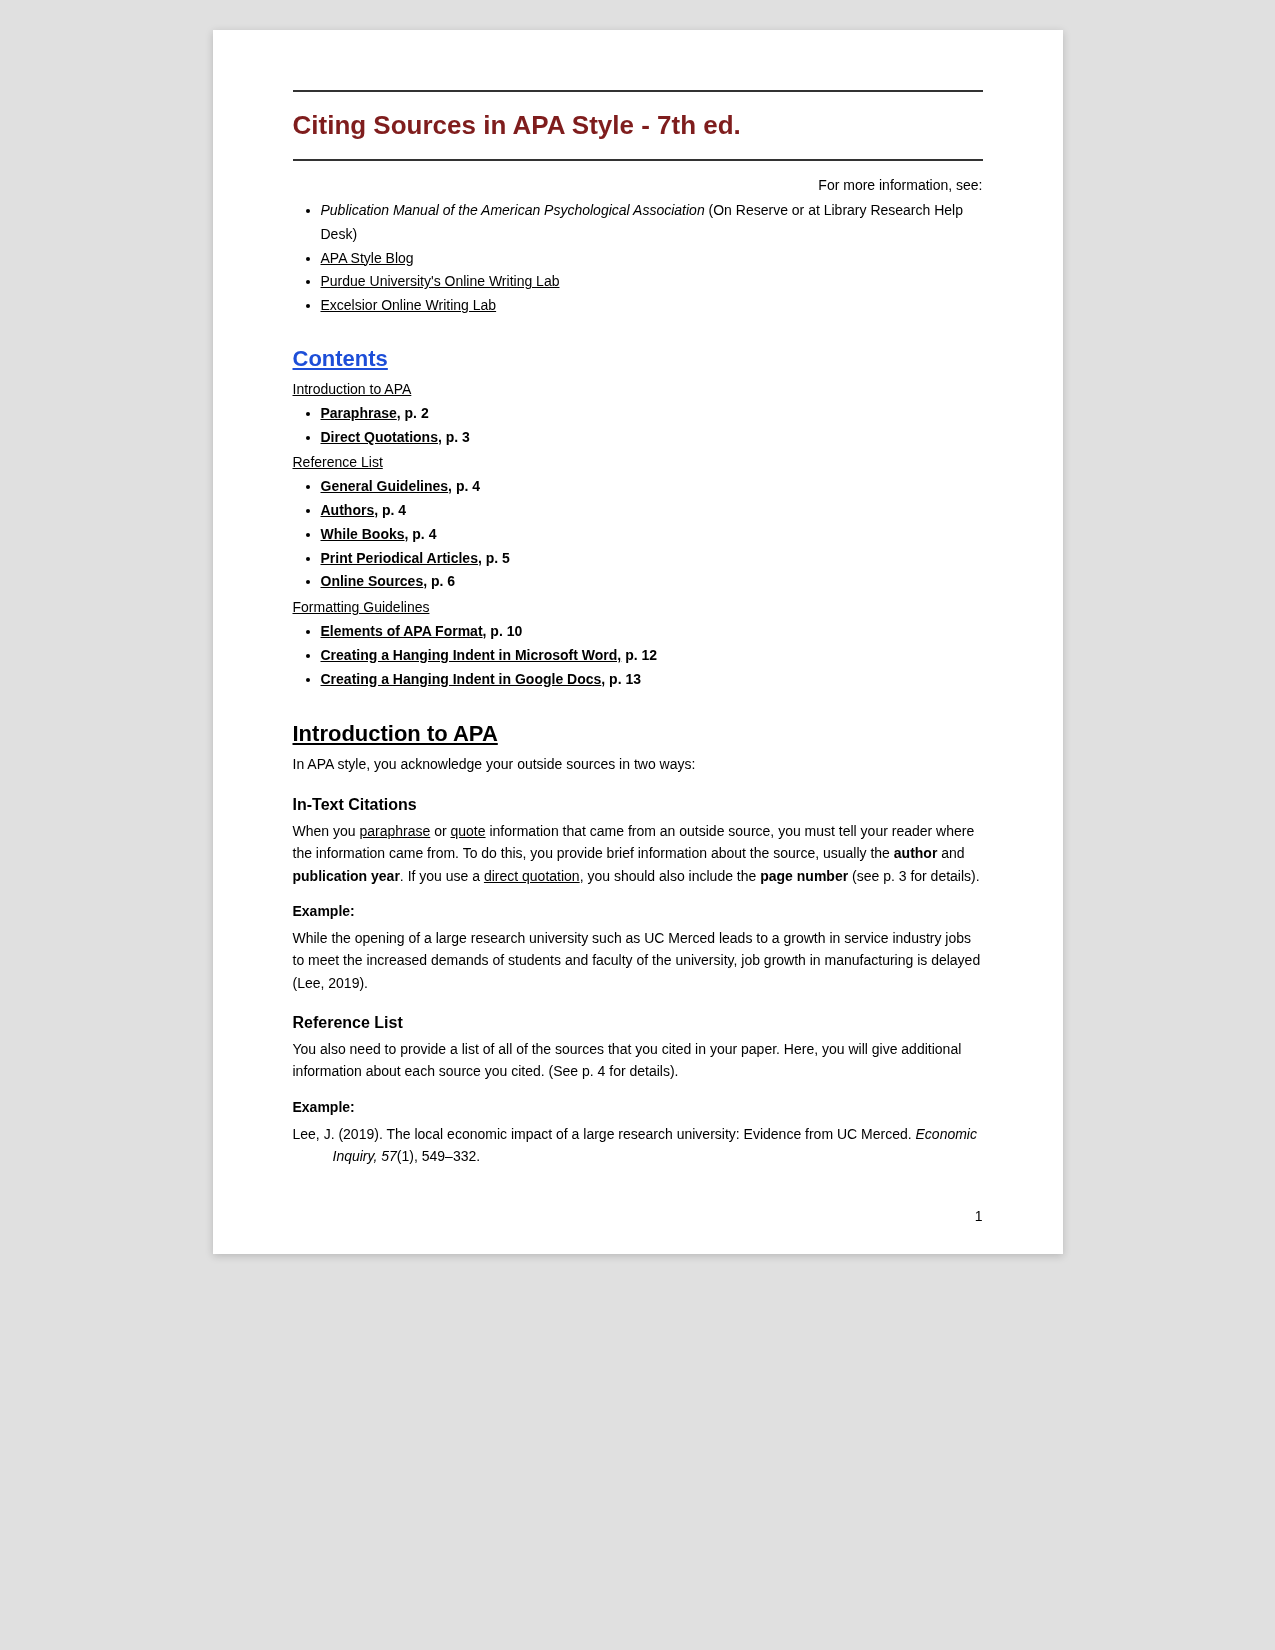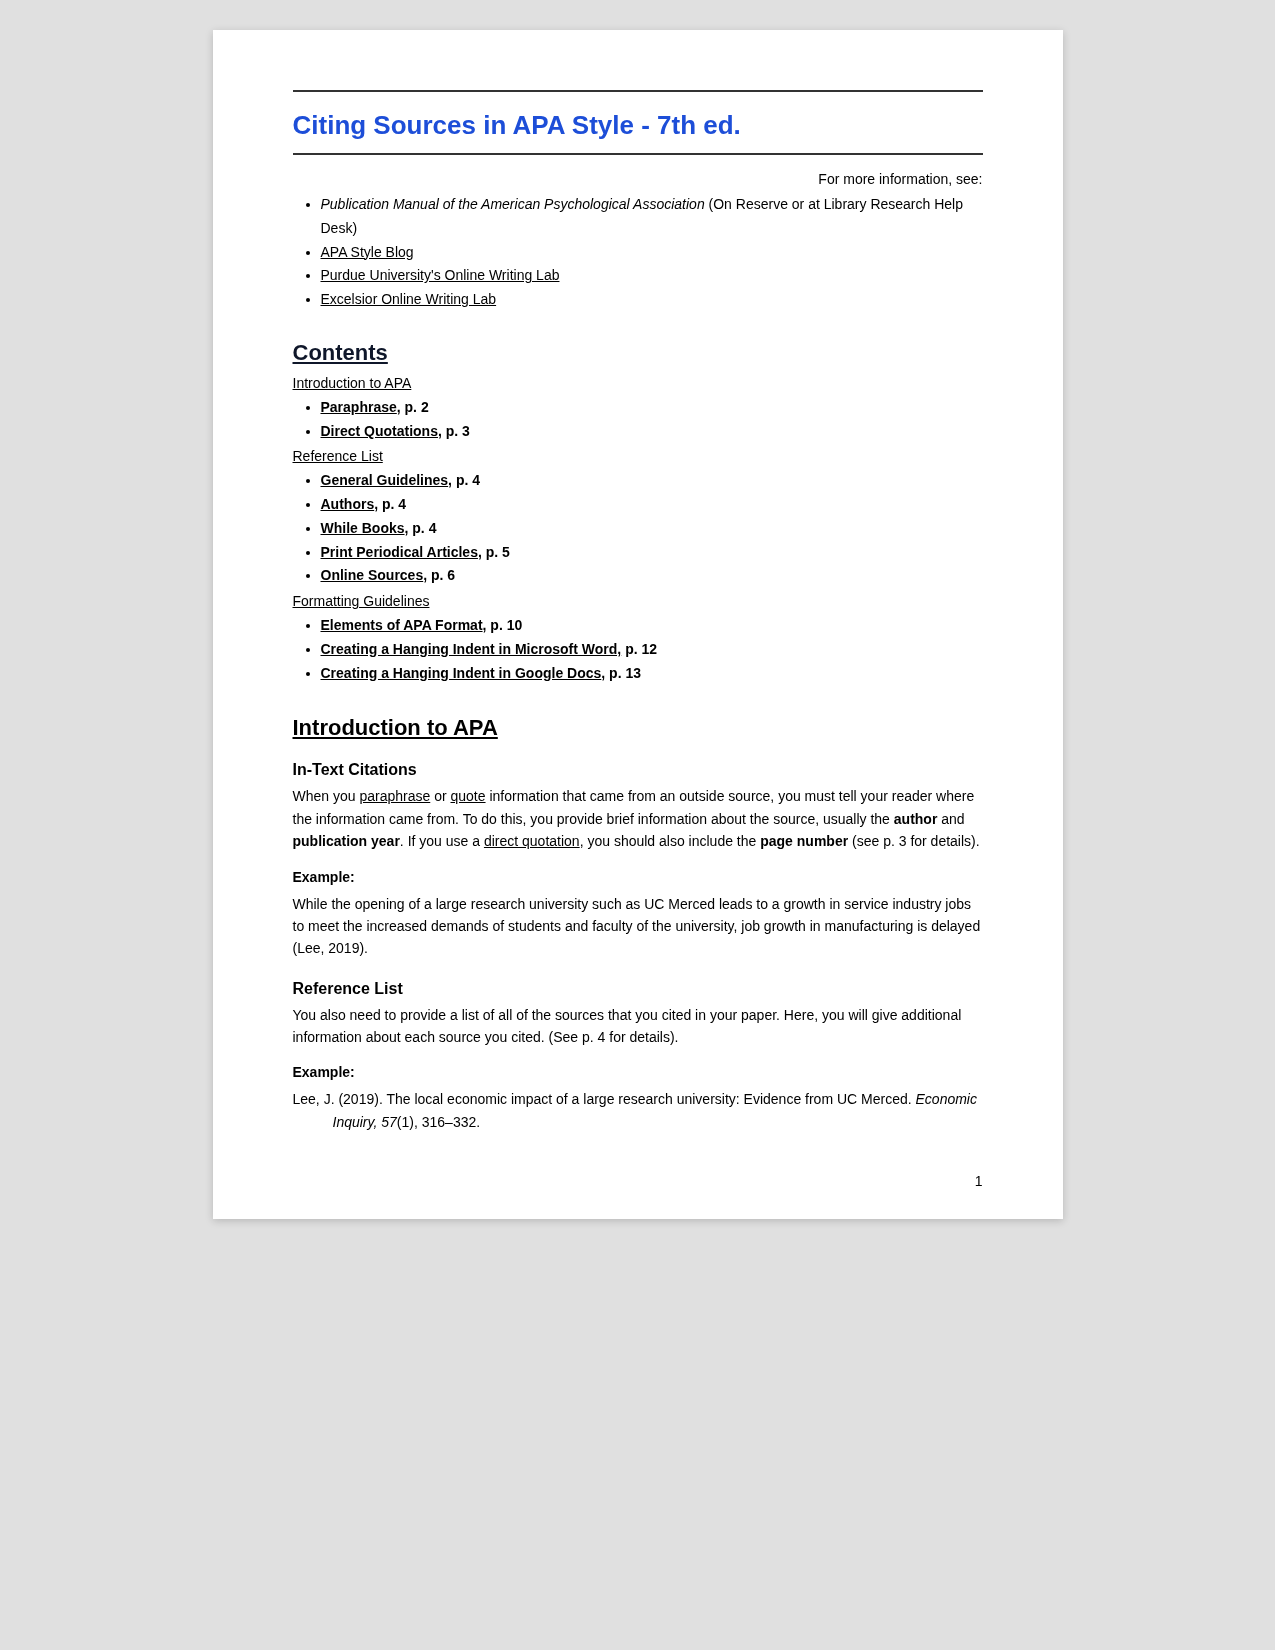--- a/index.html
+++ b/index.html
@@ -29,22 +29,22 @@
 
     .page-top-border {
       border-top: 2px solid #333;
       margin-bottom: 18px;
     }
 
     h1.main-title {
       font-size: 26px;
       font-weight: bold;
       font-family: Arial, Helvetica, sans-serif;
-      margin-bottom: 12px;
-      color: #1d4ed8;
+      margin-bottom: 18px;
+      color: #7f1d1d;
     }
 
     .title-divider {
       border: none;
       border-top: 2px solid #333;
       margin-bottom: 16px;
     }
 
     .intro-text {
       font-size: 14px;
@@ -85,21 +85,21 @@
       text-decoration: underline;
       font-family: Arial, Helvetica, sans-serif;
       font-size: 14px;
     }
 
     h2.section-title {
       font-size: 22px;
       font-weight: bold;
       font-family: Arial, Helvetica, sans-serif;
       text-decoration: underline;
-      color: #0f172a;
+      color: #1d4ed8;
       margin-top: 28px;
       margin-bottom: 6px;
     }
 
     .toc-line {
       font-size: 14px;
       font-family: Arial, Helvetica, sans-serif;
       color: #000;
       line-height: 1.7;
     }
@@ -269,32 +269,33 @@
     </li>
     <li>
       <a class="toc-link" href="#">Creating a Hanging Indent in Microsoft Word,</a> p. 12
     </li>
     <li>
       <a class="toc-link" href="#">Creating a Hanging Indent in Google Docs</a>, p. 13
     </li>
   </ul>
 
   <h2 class="intro-section section-spacer">Introduction to APA</h2>
+  <p class="body-text">In APA style, you acknowledge your outside sources in two ways:</p>
 
   <h3 class="sub-section-title">In-Text Citations</h3>
 
   <p class="body-text">
     When you <a href="#">paraphrase</a> or <a href="#">quote</a> information that came from an outside source, you must tell your reader where the information came from. To do this, you provide brief information about the source, usually the <strong>author</strong> and <strong>publication year</strong>. If you use a <a href="#">direct quotation</a>, you should also include the <strong>page number</strong> (see p. 3 for details).
   </p>
 
   <p class="example-label">Example:</p>
   <p class="example-text">While the opening of a large research university such as UC Merced leads to a growth in service industry jobs to meet the increased demands of students and faculty of the university, job growth in manufacturing is delayed (Lee, 2019).</p>
 
   <h3 class="sub-section-title">Reference List</h3>
   <p class="body-text">You also need to provide a list of all of the sources that you cited in your paper. Here, you will give additional information about each source you cited. (See p. 4 for details).</p>
 
   <p class="example-label">Example:</p>
   <p class="reference-entry">
-    <span>Lee, J. (2019). The local economic impact of a large research university: Evidence from UC Merced. </span><em>Economic Inquiry, 57</em><span>(1), 316–332.</span>
+    <span>Lee, J. (2019). The local economic impact of a large research university: Evidence from UC Merced. </span><em>Economic Inquiry, 57</em><span>(1), 549–332.</span>
   </p>
 
   <div class="page-number">1</div>
 </div>
 
 </body></html>

